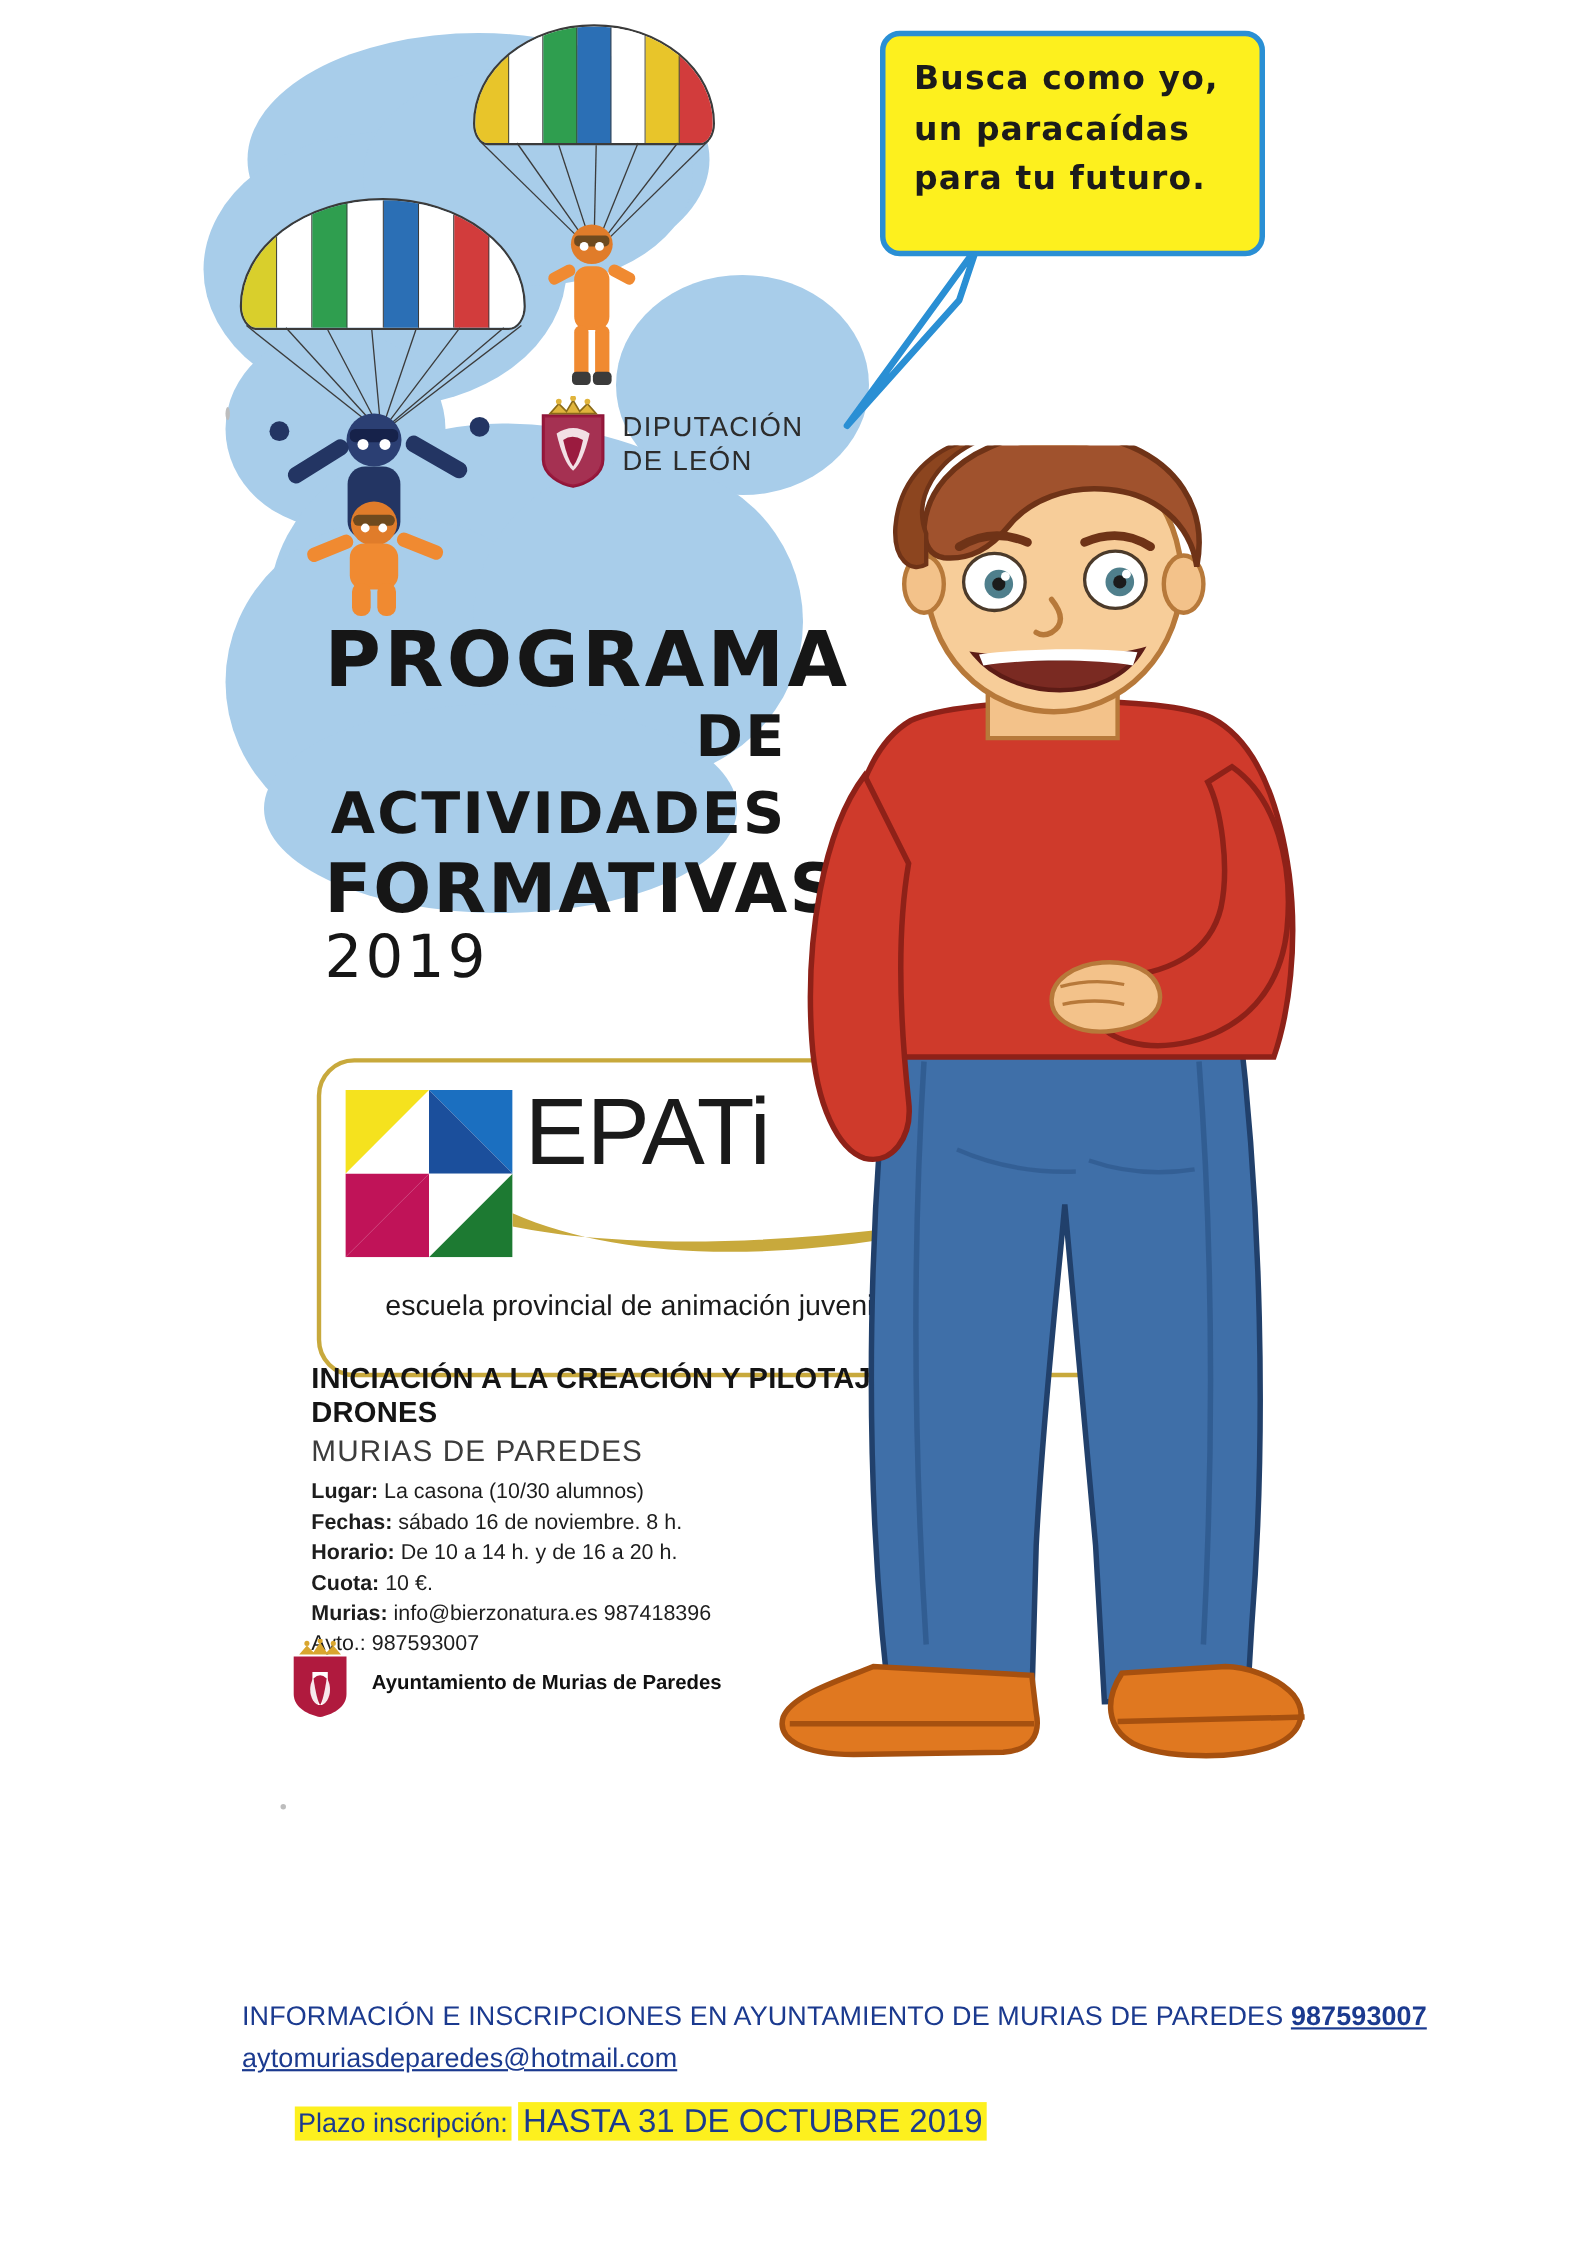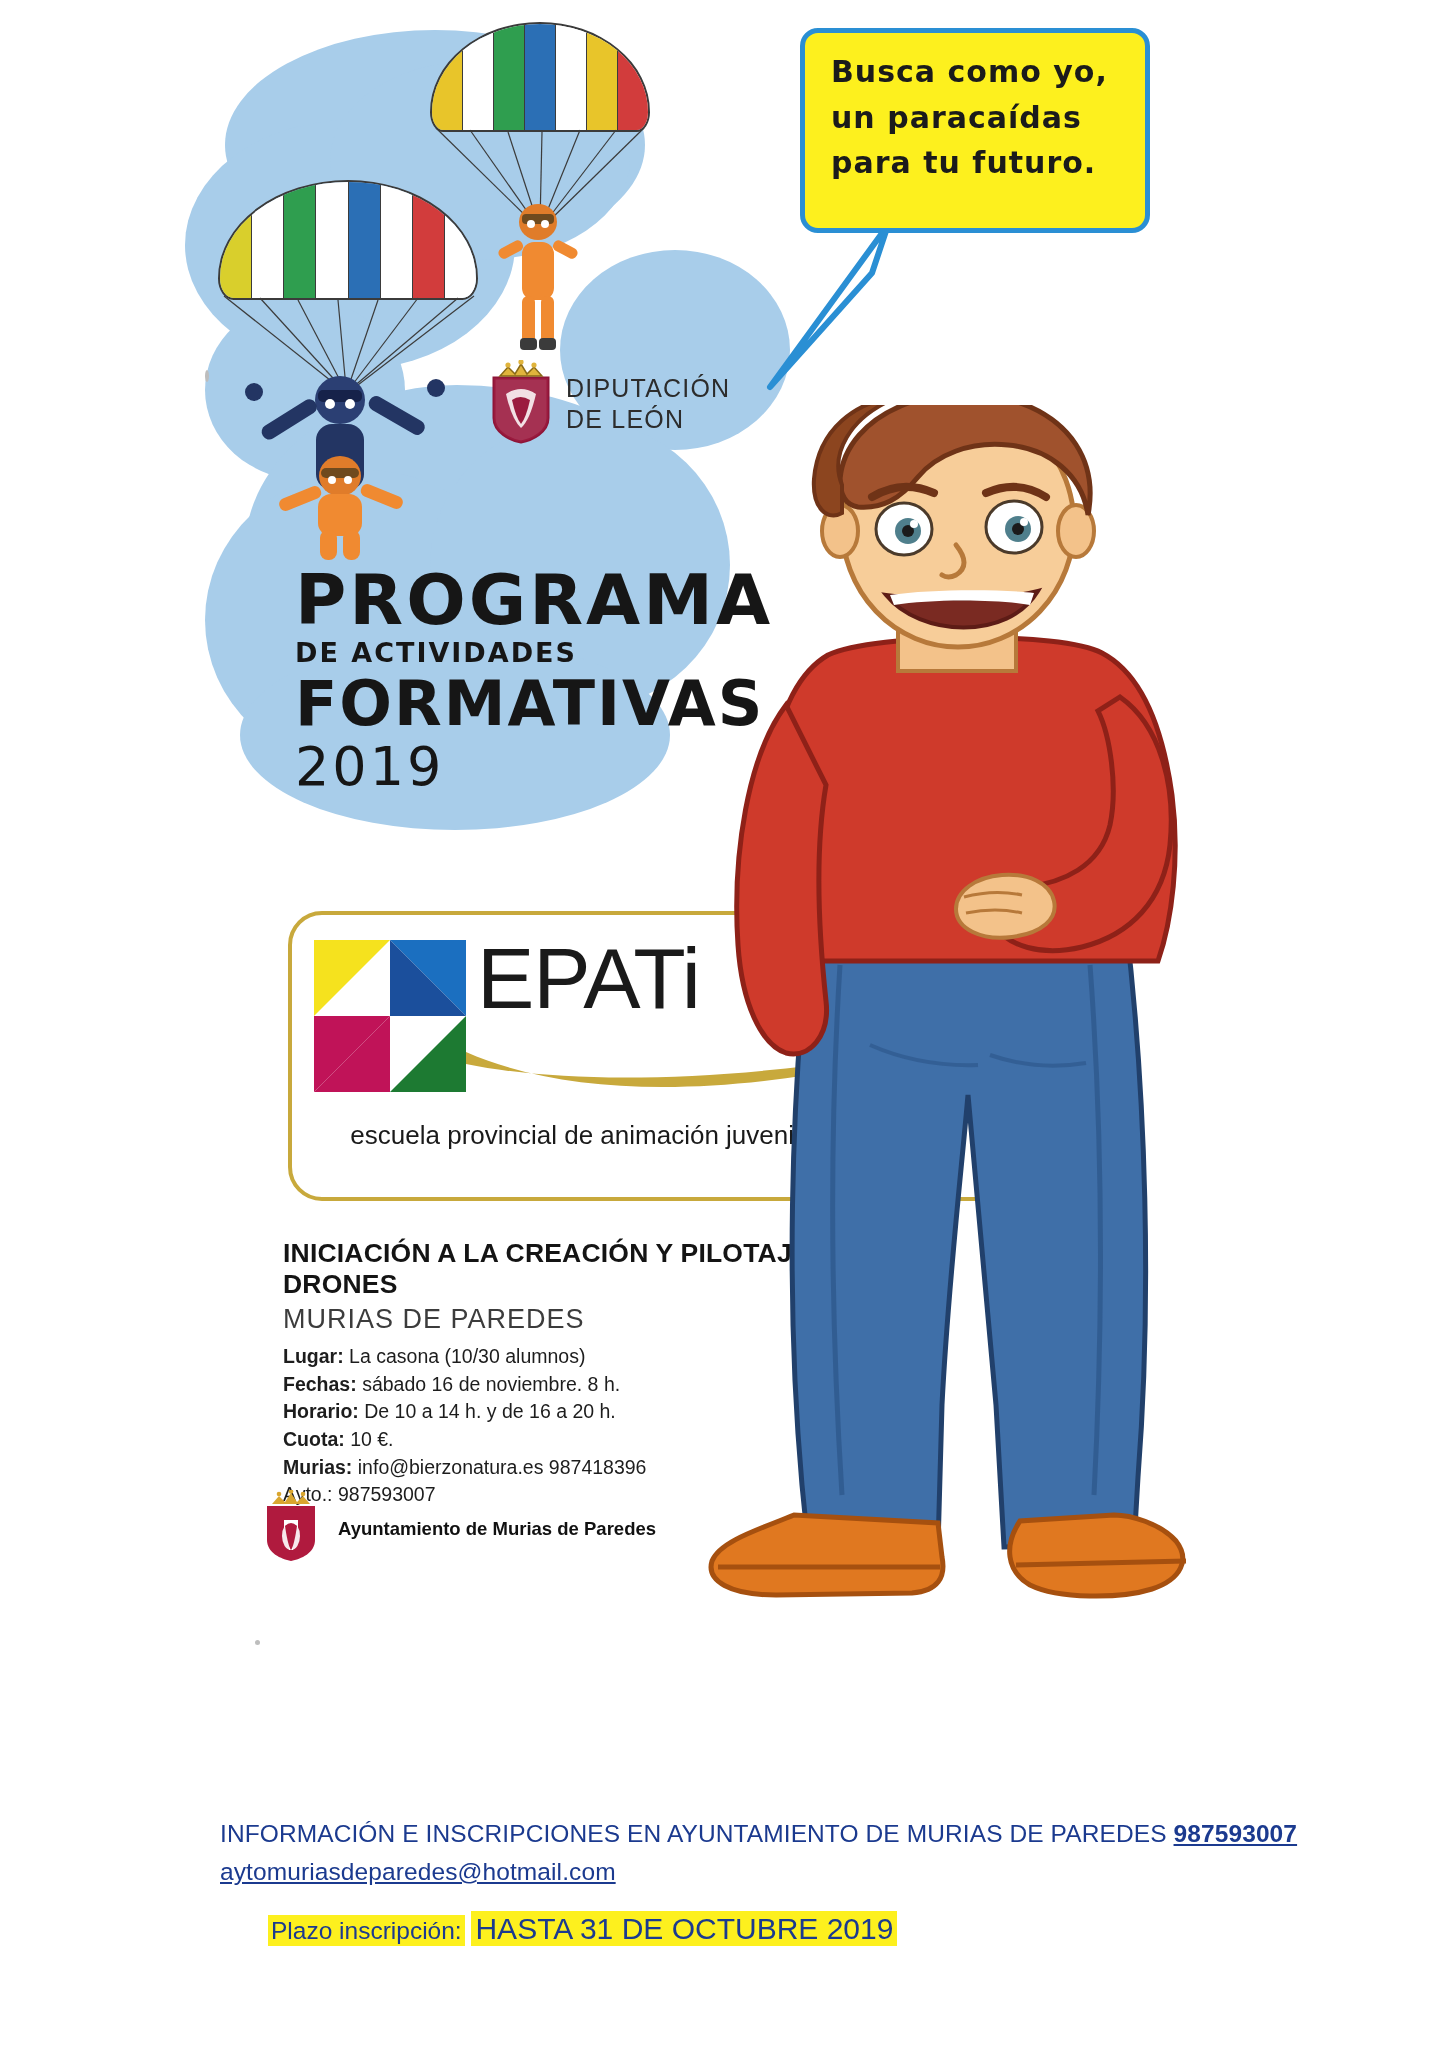--- a/index.html
+++ b/index.html
@@ -103,38 +103,38 @@
 
   
   #headline { position: absolute; left: 295px; top: 565px; width: 420px; }
   #headline .l1 {
     font-family: "DejaVu Sans", sans-serif;
     font-size: 70px; font-weight: 700; letter-spacing: 3px;
     color: #161616; line-height: 1.0;
   }
   #headline .l2 {
     font-family: "DejaVu Sans", sans-serif;
-    font-size: 27px; font-weight: 700; letter-spacing: 2px;
-    color: #161616; line-height: 1.35;
+    font-size: 52px; font-weight: 700; letter-spacing: 2px;
+    color: #161616; line-height: 1.35; text-align: right;
   }
   #headline .l3 {
     font-family: "DejaVu Sans", sans-serif;
     font-size: 62px; font-weight: 700; letter-spacing: 2px;
     color: #161616; line-height: 1.05;
   }
   #headline .l4 {
     font-family: "DejaVu Sans", sans-serif;
     font-size: 54px; font-weight: 400; letter-spacing: 3px;
     color: #161616; line-height: 1.1;
   }
 
   
   #epati-box {
     position: absolute;
-    left: 288px; top: 911px;
+    left: 288px; top: 962px;
     width: 728px; height: 290px;
     border: 4px solid #c8a93c;
     border-radius: 34px;
     background: rgba(255,255,255,0.92);
     box-sizing: border-box;
   }
   #pinwheel {
     position: absolute; left: 22px; top: 25px; width: 152px; height: 152px;
   }
   #epati-word {

